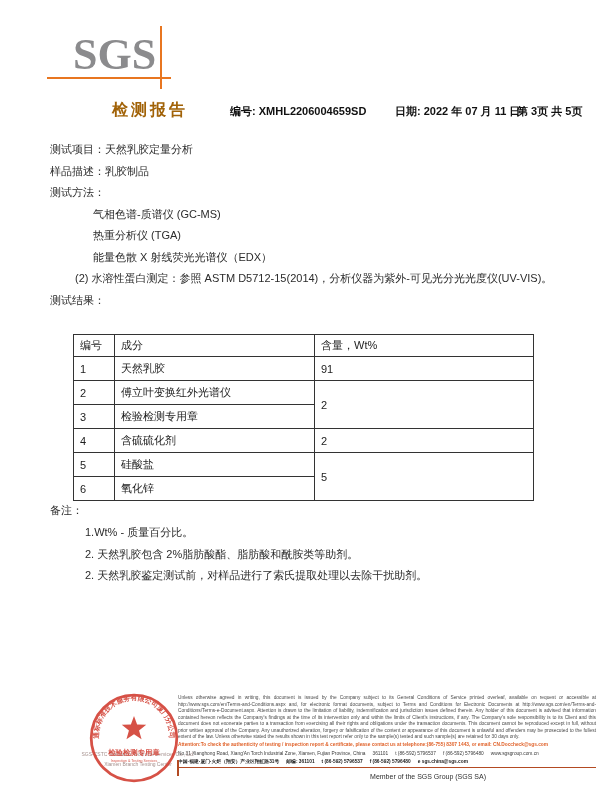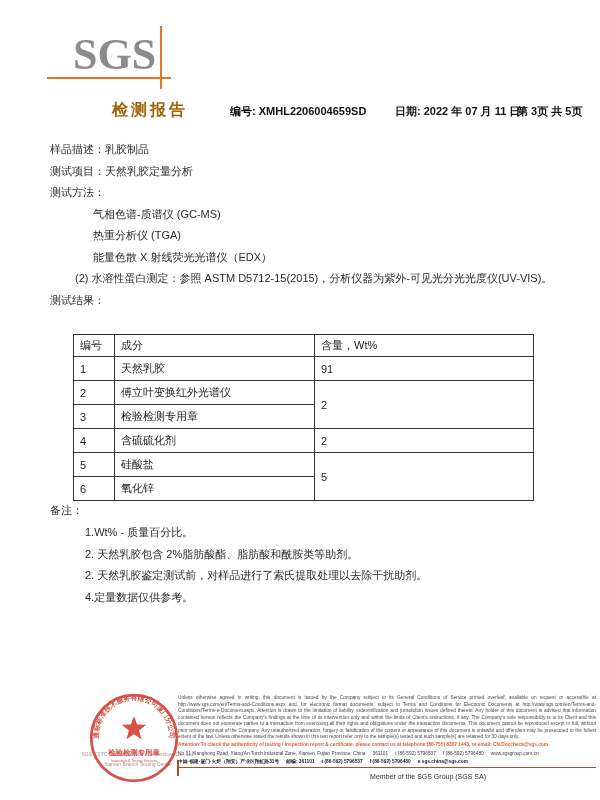--- a/index.html
+++ b/index.html
@@ -53,27 +53,27 @@
   <div class="logo-text">SGS</div>
   <div class="logo-vline"></div>
   <div class="logo-hline"></div>
 
   <div class="report-title">检测报告</div>
   <div class="hdr-item hdr-no">编号: XMHL2206004659SD</div>
   <div class="hdr-item hdr-date">日期: 2022 年 07 月 11 日</div>
   <div class="hdr-item hdr-page">第 3页 共 5页</div>
 
   <div class="section-top">
+    <div>测试项目：天然乳胶定量分析</div>
     <div>样品描述：乳胶制品</div>
-    <div>测试项目：天然乳胶定量分析</div>
     <div>测试方法：</div>
     <div class="indent-2">气相色谱-质谱仪 (GC-MS)</div>
     <div class="indent-2">热重分析仪 (TGA)</div>
     <div class="indent-2">能量色散 X 射线荧光光谱仪（EDX）</div>
-    <div class="indent-1">(2) 水溶性蛋白测定：参照 ASTM D5712-15(2015)，分析仪器为紫外-可见光分光光度仪(UV-VIS)。</div>
+    <div class="indent-1">(2) 水溶性蛋白测定：参照 ASTM D5712-15(2014)，分析仪器为紫外-可见光分光光度仪(UV-VIS)。</div>
     <div>测试结果：</div>
   </div>
 
   <table class="results">
     <colgroup>
         <col class="col-no">
         <col class="col-comp">
         <col class="col-cont">
       </colgroup>
     <tbody>
@@ -111,21 +111,20 @@
       <td>氧化锌</td>
     </tr>
   </tbody>
     </table>
 
   <div class="notes">
     <div>备注：</div>
     <div class="item">1.Wt% - 质量百分比。</div>
     <div class="item">2. 天然乳胶包含 2%脂肪酸酯、脂肪酸和酰胺类等助剂。</div>
     <div class="item">2. 天然乳胶鉴定测试前，对样品进行了索氏提取处理以去除干扰助剂。</div>
-    <div class="item">4.定量数据仅供参考。</div>
   </div>
 
   <div class="footer">
 
     <div class="company">
       <div>SGS-CSTC Standards Technical Services Co., Ltd.</div>
       <div>Xiamen Branch Testing Center</div>
     </div>
 
     <svg class="stamp" viewBox="0 0 100 100">

